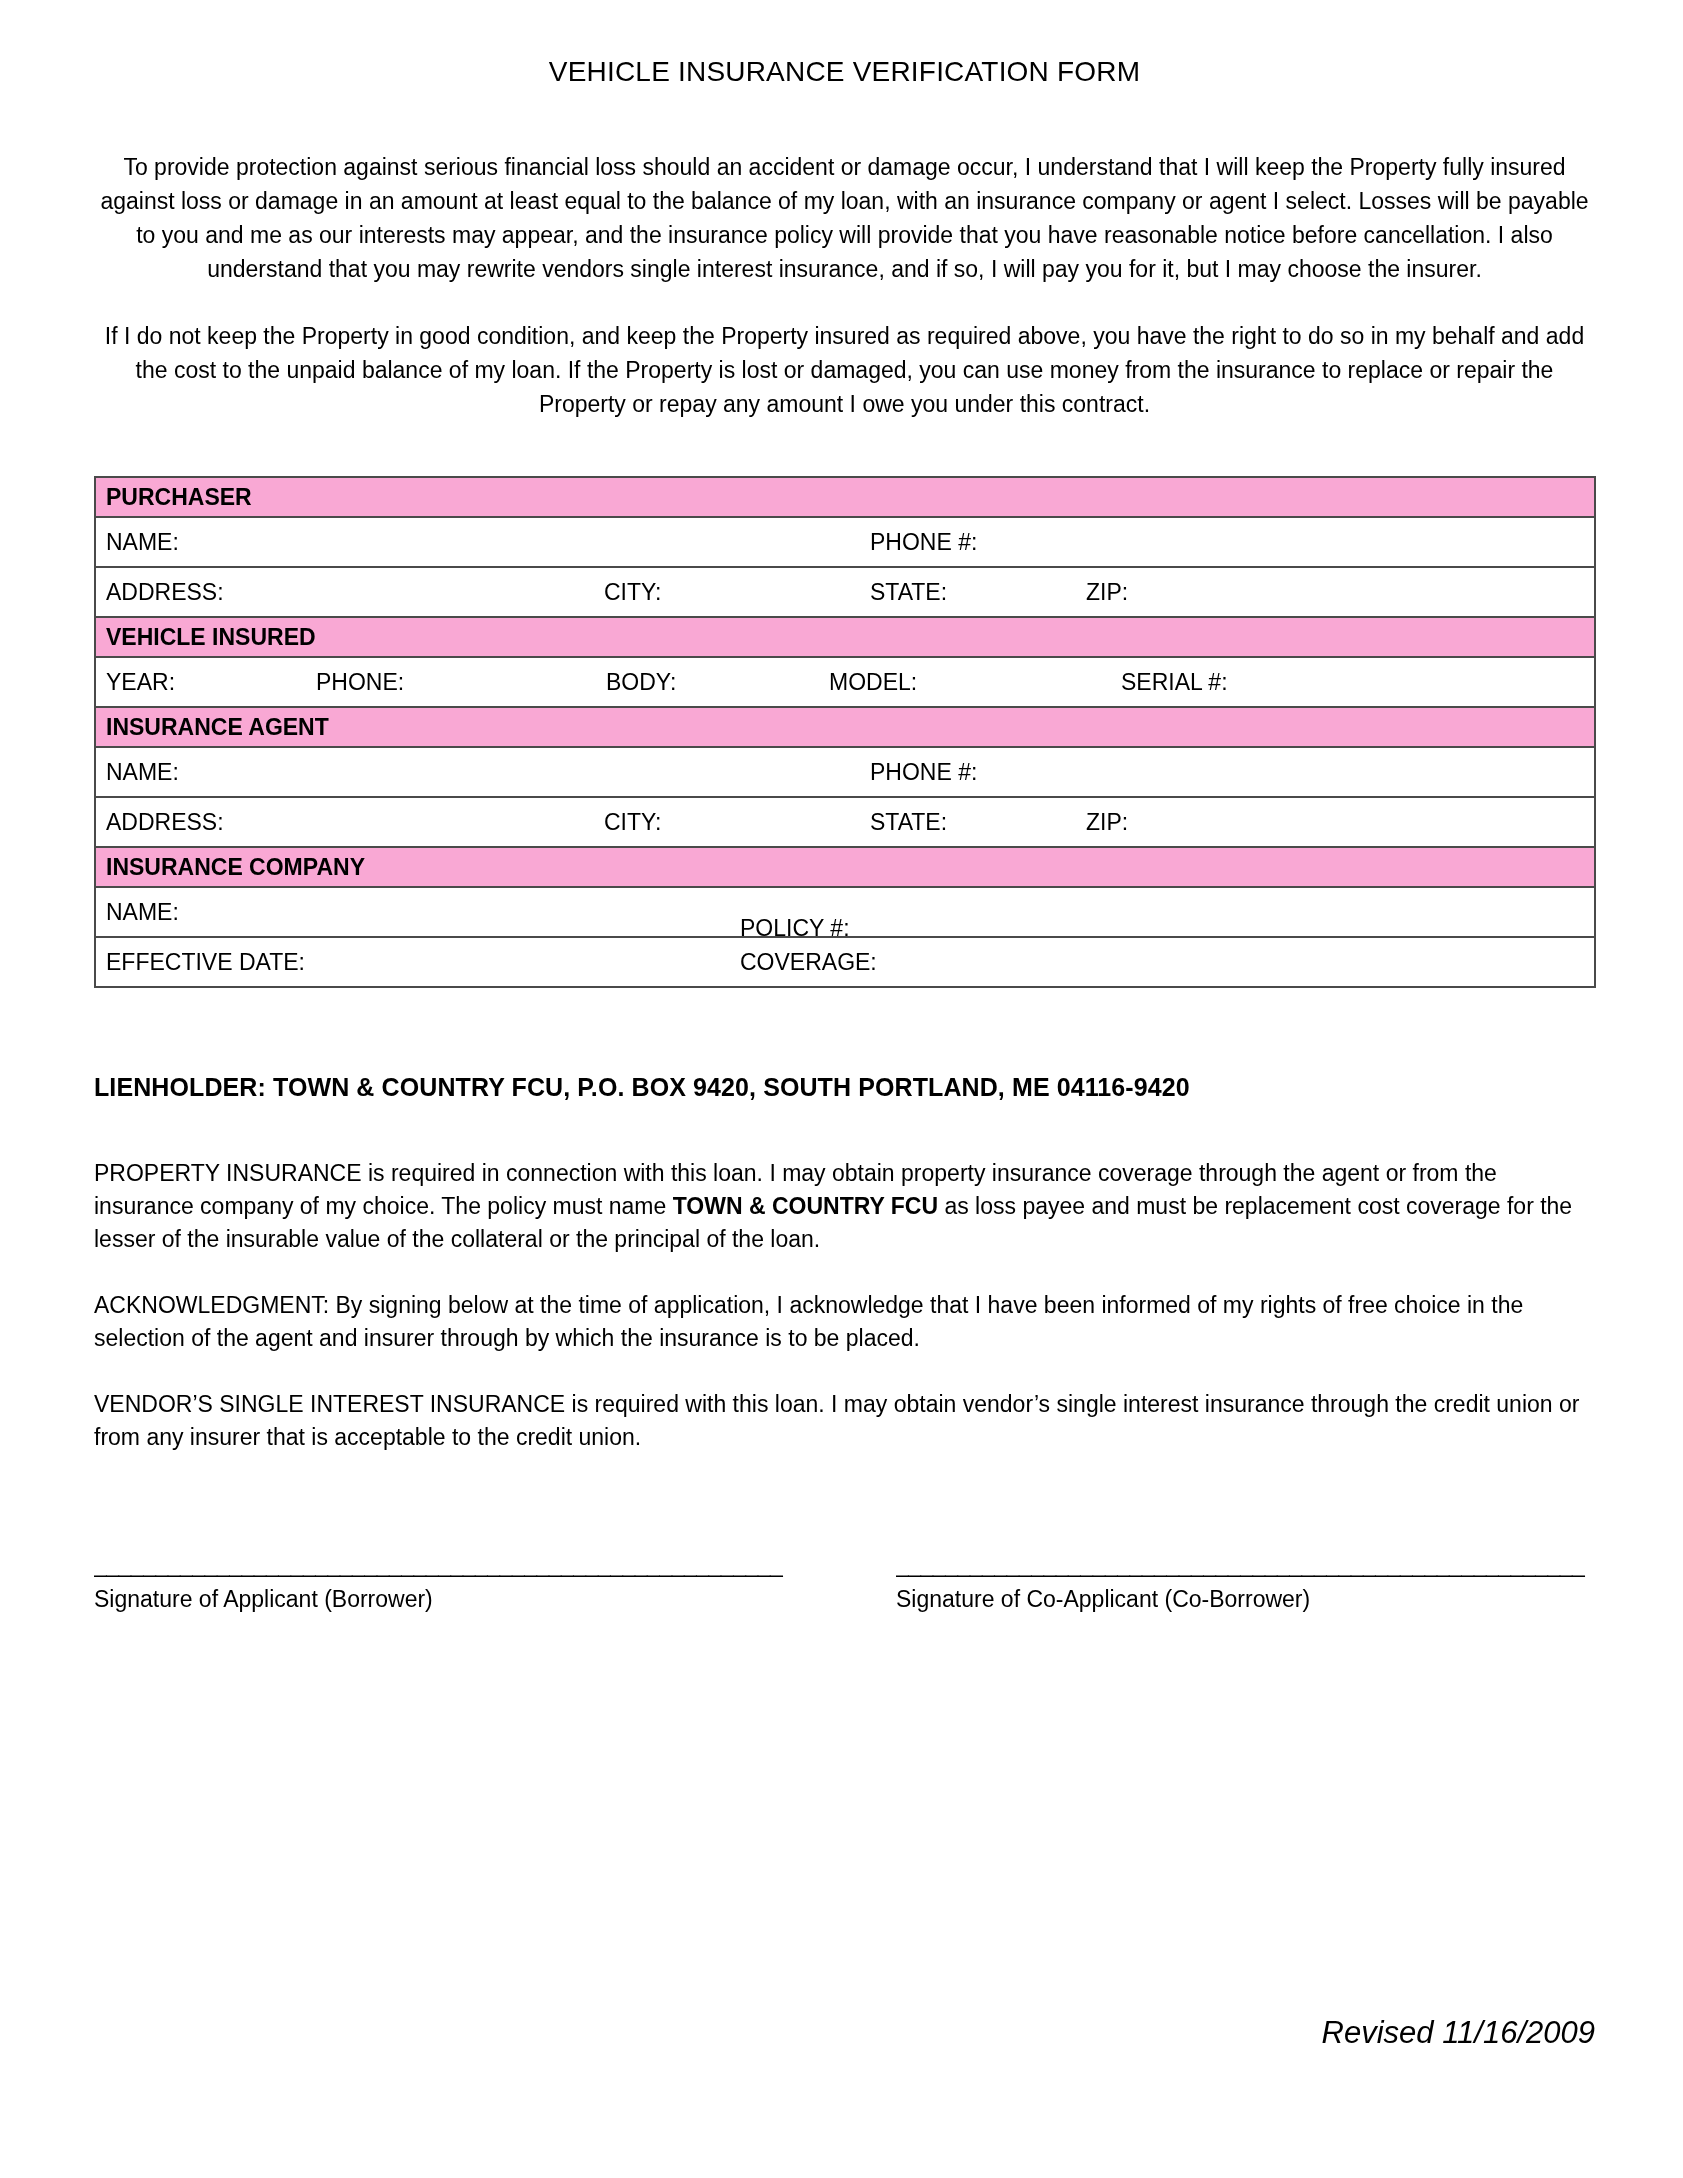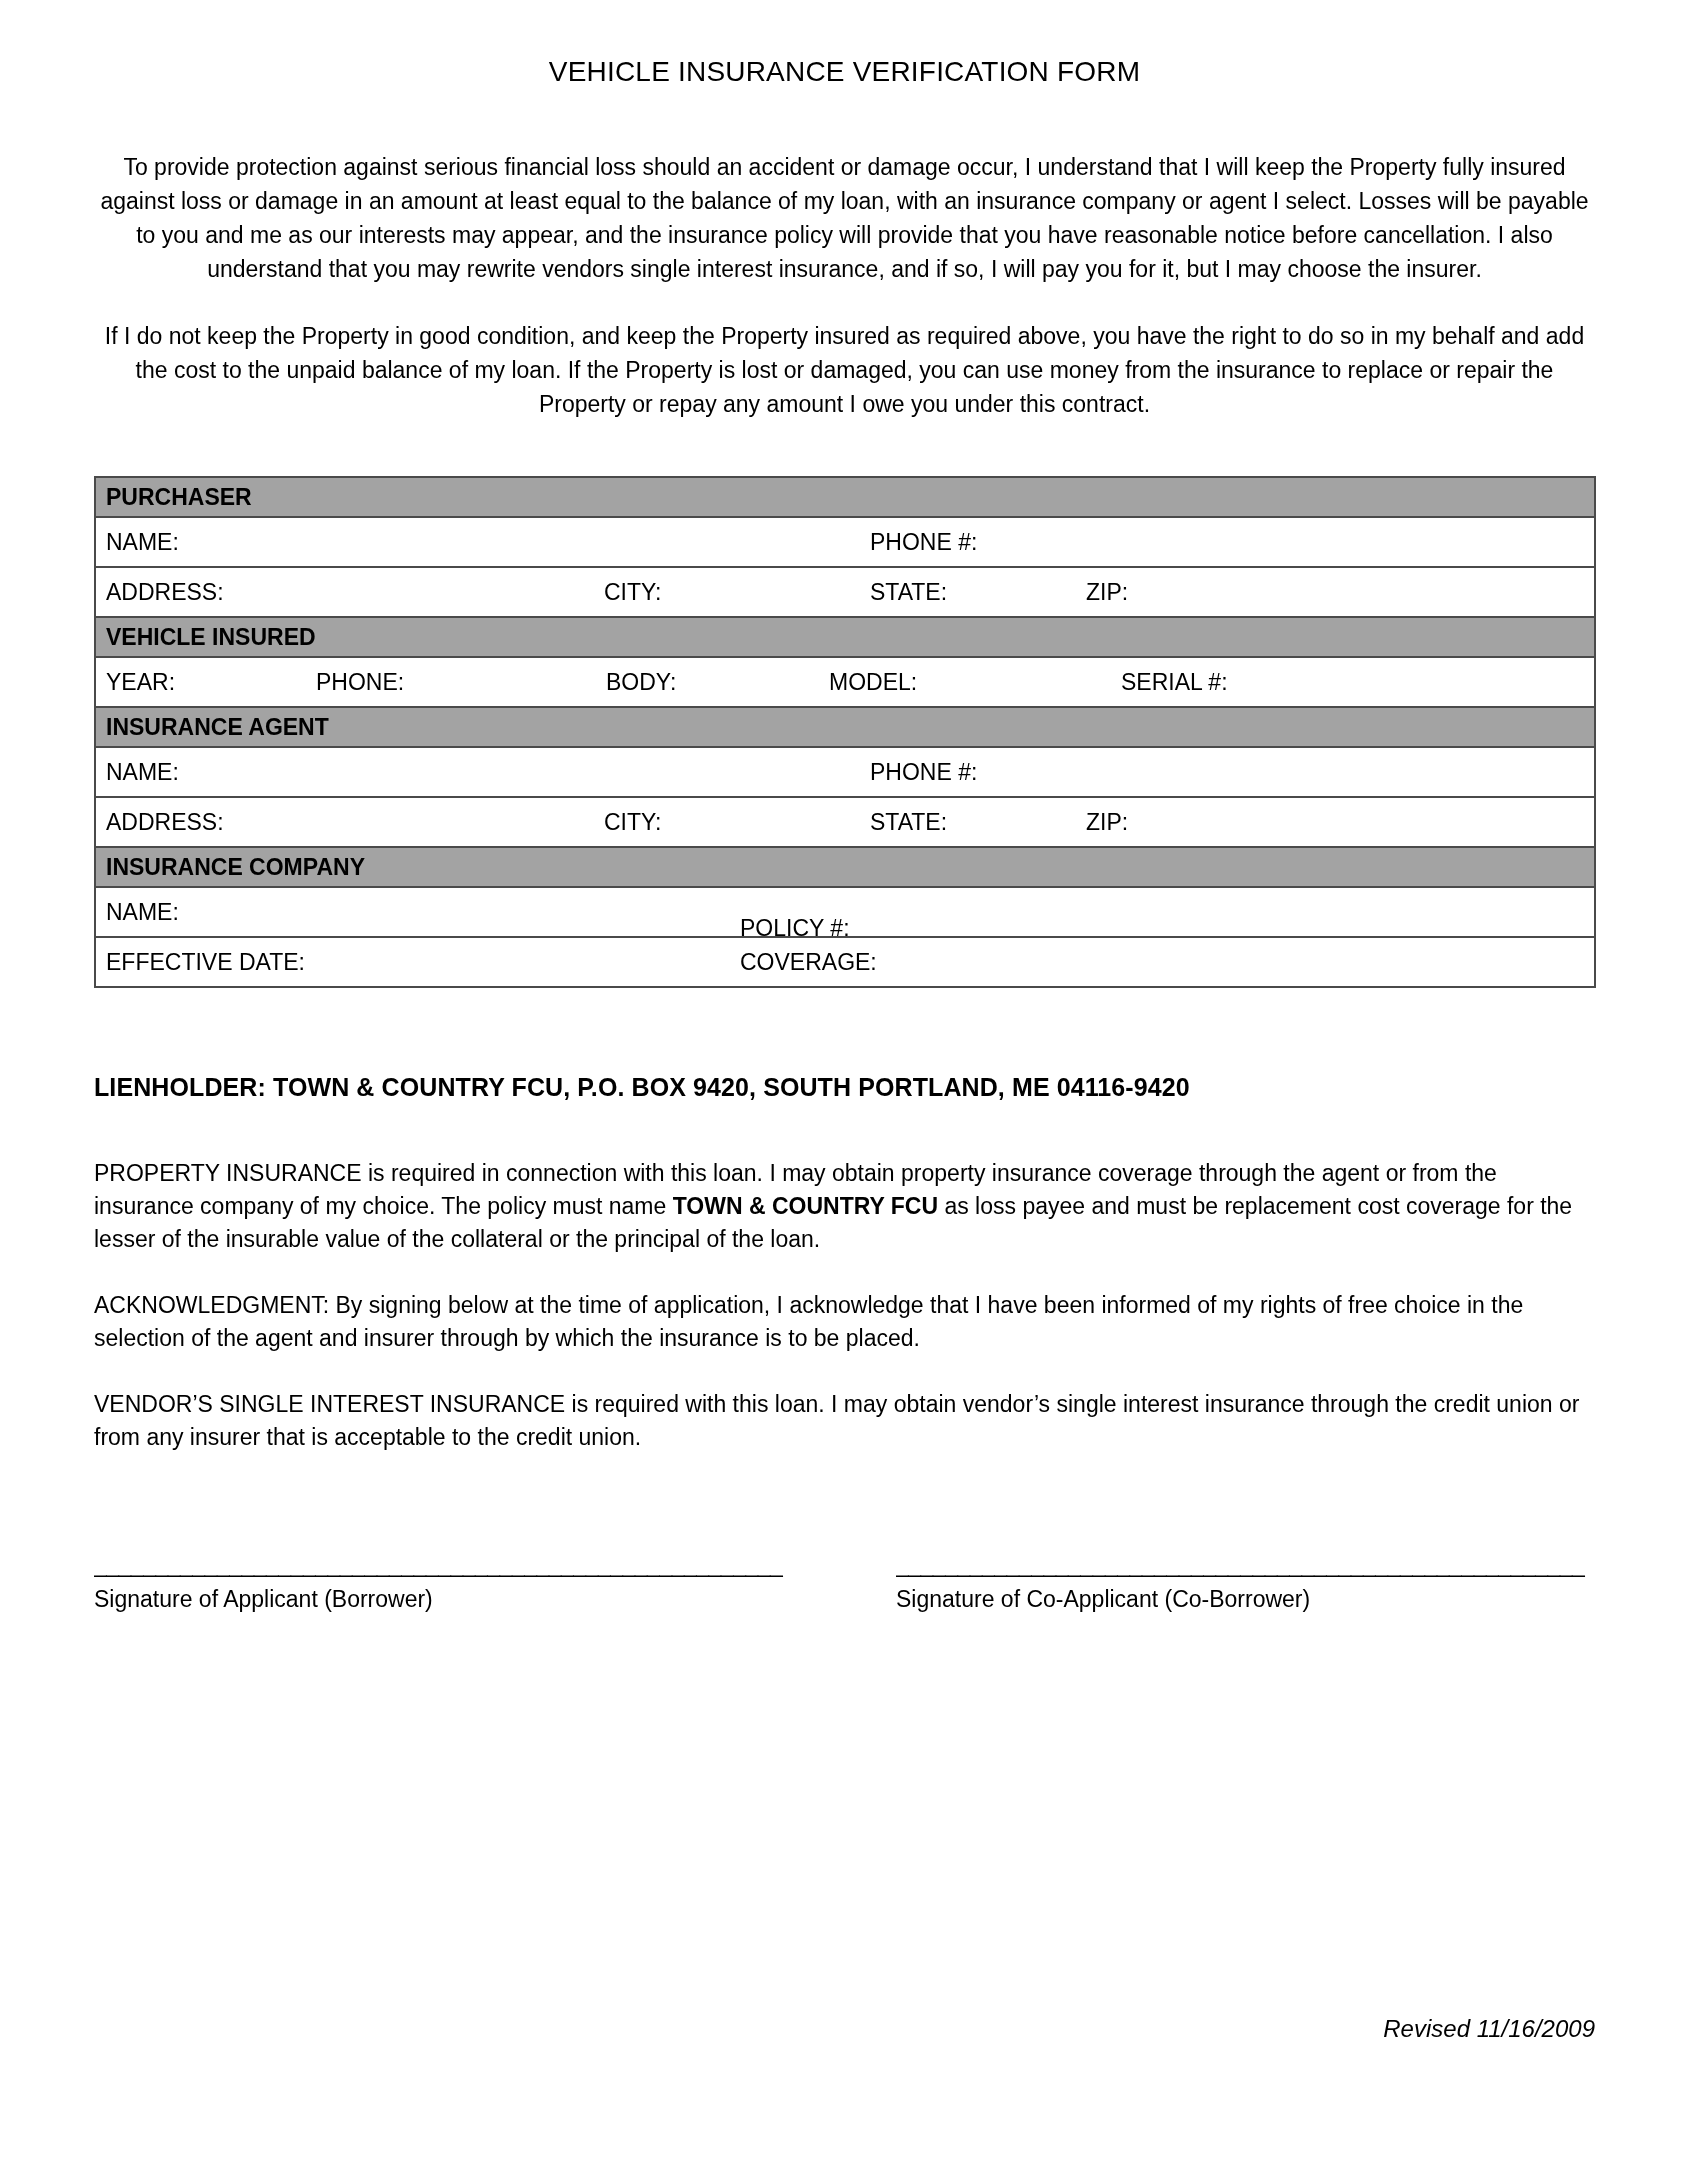--- a/index.html
+++ b/index.html
@@ -57,21 +57,21 @@
     table-layout: fixed;
   }
   .form-table td {
     border: 2px solid #4a4a4a;
     font-size: 23px;
     padding: 0;
     vertical-align: middle;
     height: 46px;
   }
   .section-row td {
-    background: #a3a3a3;
+    background: #f9a8d4;
     font-weight: bold;
     height: 38px;
   }
   .cellbox {
     position: relative;
     height: 100%;
   }
   .lbl {
     position: absolute;
     white-space: nowrap;
@@ -129,21 +129,21 @@
     font-size: 23px;
     line-height: 28px;
     margin-top: 6px;
   }
 
   
   .revised {
     position: absolute;
     right: 88px;
     top: 2015px;
-    font-size: 24px;
+    font-size: 31px;
     font-style: italic;
     white-space: nowrap;
   }
 </style>
 </head>
 <body>
 
 <div class="page">
   <div class="content">
 

